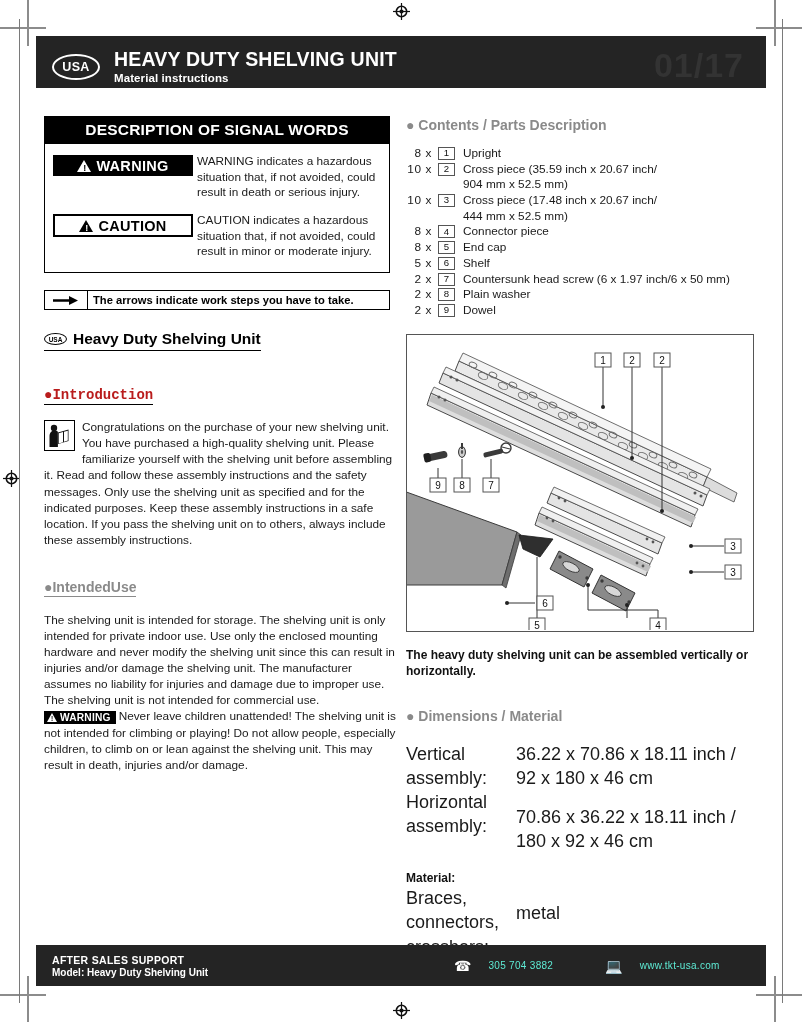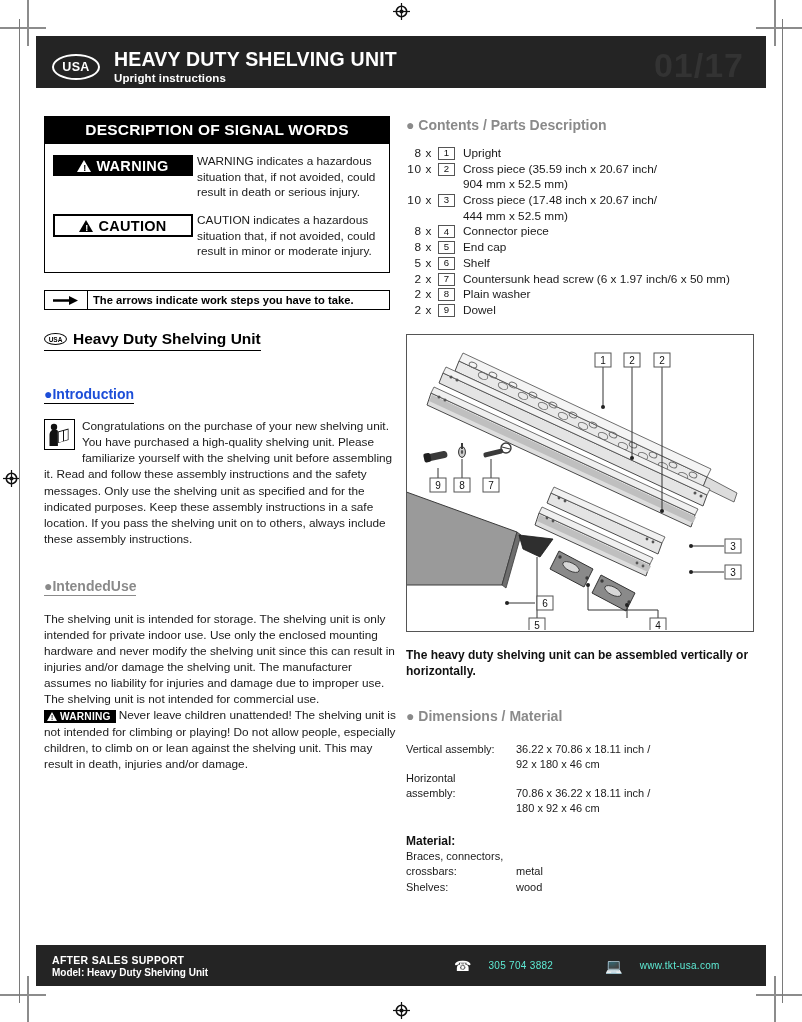--- a/index.html
+++ b/index.html
@@ -167,21 +167,21 @@
   #usa-badge-small span { font-size: 6.5px; font-weight: bold; color: #000; }
   #prod-heading .label { font-size: 15.5px; font-weight: bold; color: #000; }
 
   
   .sec-head {
     display: inline-block;
     font-size: 14px; font-weight: bold;
     border-bottom: 1.4px solid;
     padding-bottom: 1px;
   }
-  .sec-head.dark { color: #1d4ed8; border-color: #000; }
+  .sec-head.dark { color: #b91c1c; border-color: #000; font-family: Liberation Mono, monospace; }
   .sec-head.gray { color: #8a8a8a; border-color: #8a8a8a; }
   .sec-head .bullet { font-size: 14px; }
 
   #intro-head-wrap { margin-top: 34px; }
   #intro-body { margin-top: 14px; position: relative; }
   #manual-icon {
     float: left;
     width: 31px; height: 31px;
     border: 1.4px solid #000;
     margin: 1px 7px 1px 0;
@@ -246,21 +246,21 @@
   }
   #diagram-panel svg { display: block; }
 
   
   #dims-head-wrap { margin-top: 28px; }
   #dims-intro {
     margin-top: 15px;
     font-size: 12px; font-weight: bold; line-height: 1.35; color: #111;
   }
   #dims-table { margin-top: 17px; }
-  .dim-row { display: flex; font-size: 11px; line-height: 1.34; color: #1a1a1a; }
+  .dim-row { display: flex; font-size: 18px; line-height: 1.34; color: #1a1a1a; }
   .dim-key { width: 110px; flex: none; }
   .dim-val { flex: 1; }
   .dim-val .l2 { display: block; }
   #material-block { margin-top: 18px; }
   #material-title { font-size: 12px; font-weight: bold; color: #111; }
   #material-block .dim-row { margin-top: 1px; }
 
   
   #footer {
     position: absolute;
@@ -326,21 +326,21 @@
   </div>
 
   <div id="trim-frame"></div>
 
   <div id="header">
     <div id="usa-badge-head">
       <span>USA</span>
     </div>
     <div id="header-titles">
       <div class="t1">HEAVY DUTY SHELVING UNIT</div>
-      <div class="t2">Upright instructions</div>
+      <div class="t2">Material instructions</div>
     </div>
     <div id="page-num-watermark">01/17</div>
   </div>
 
   <div id="body-area">
 
     <div id="col-left">
 
       
       <div id="signal-box">

